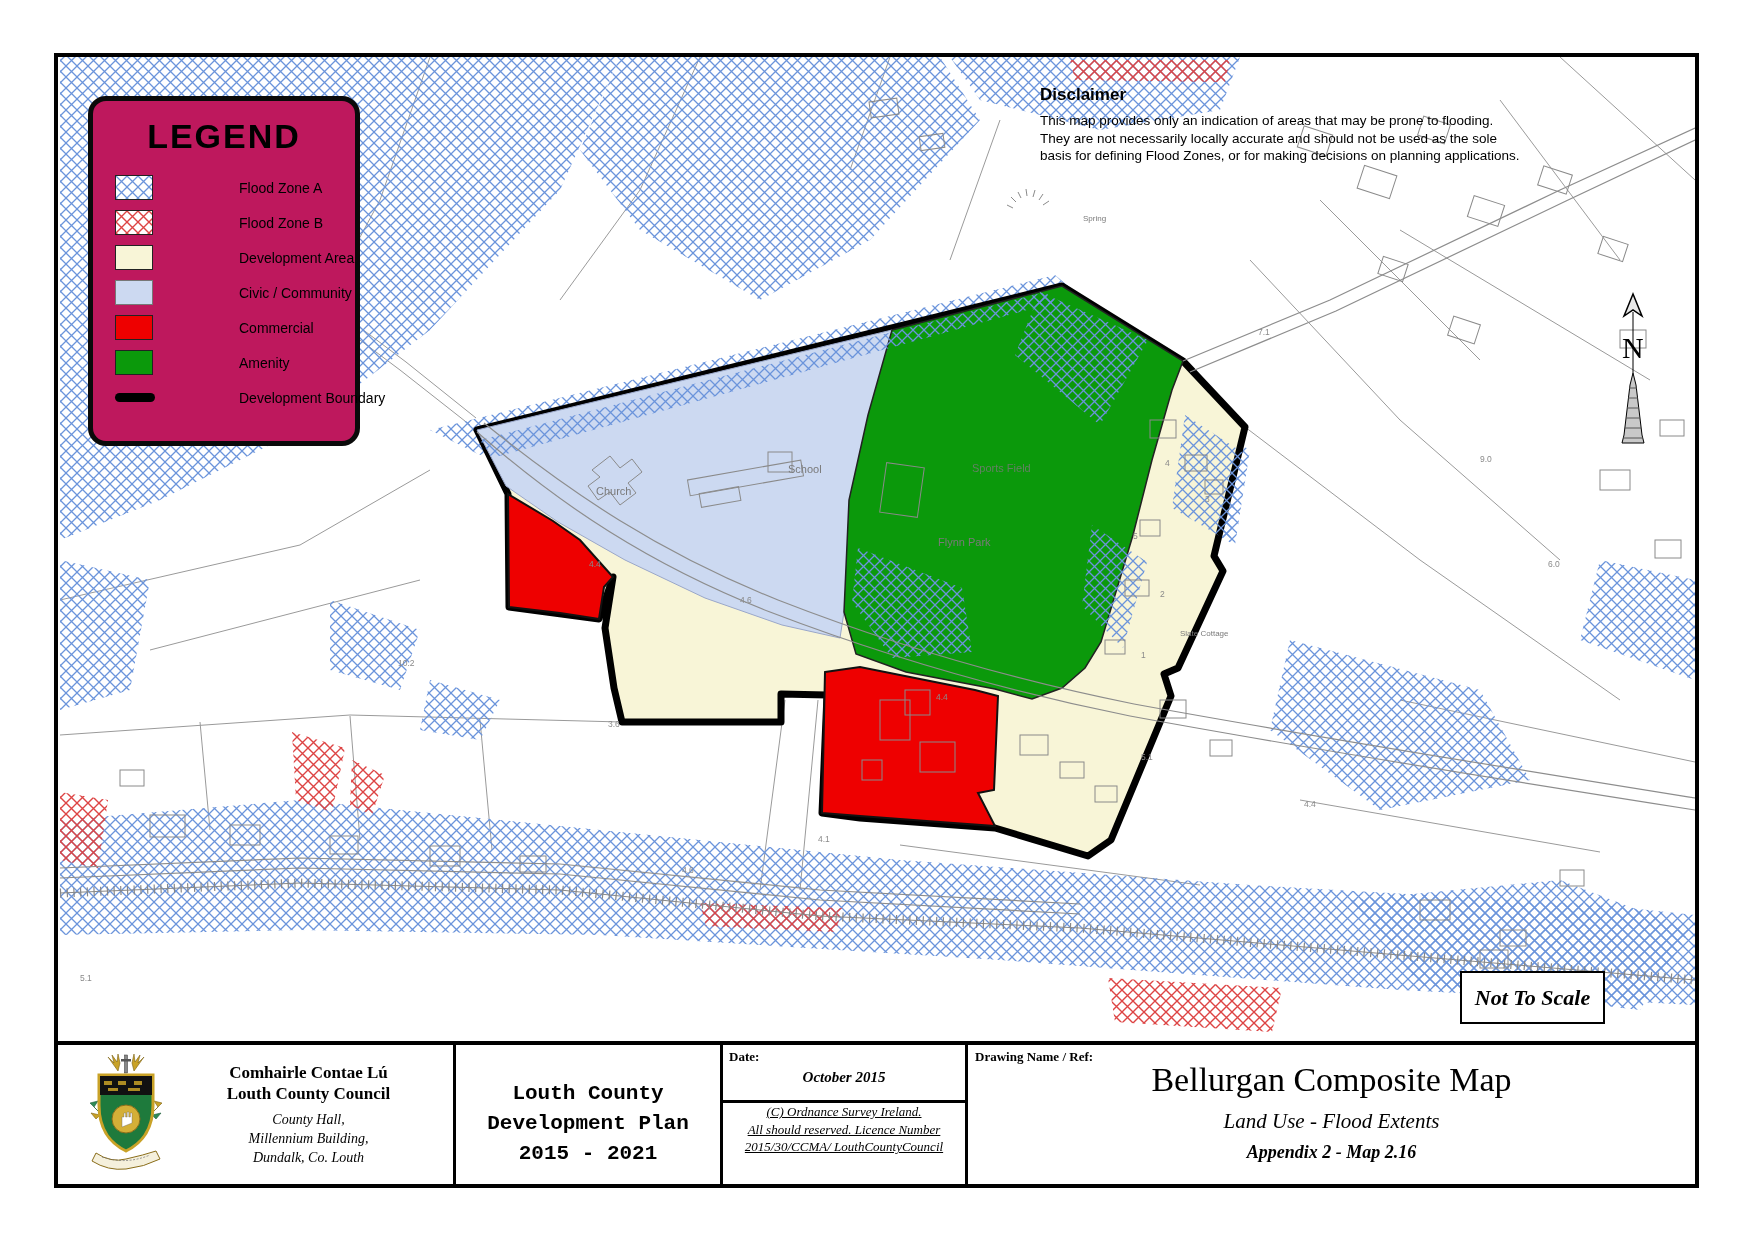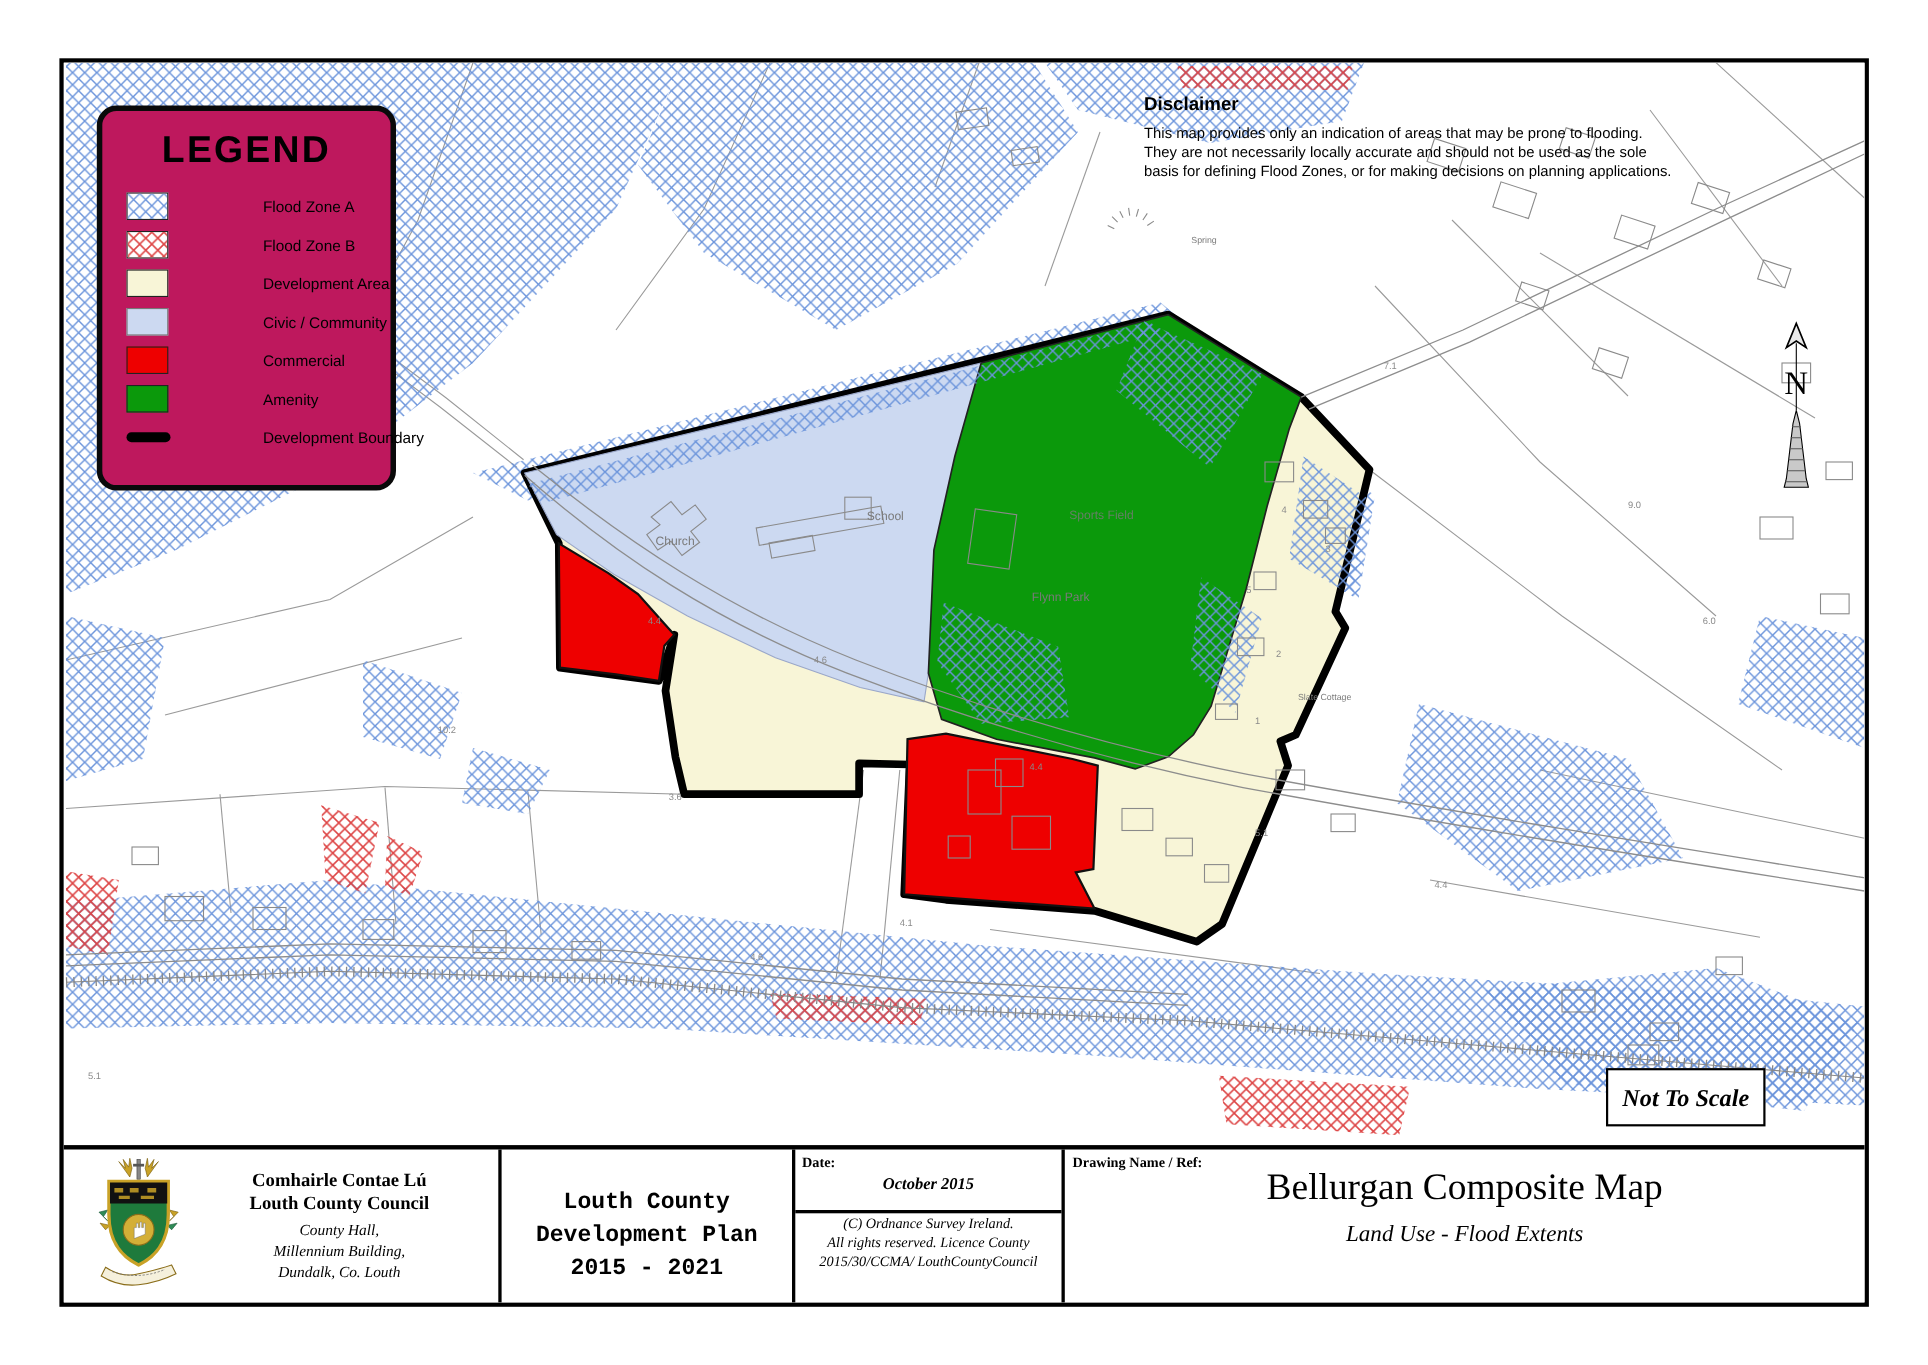--- a/index.html
+++ b/index.html
@@ -29,21 +29,21 @@
            border:2px solid #000;display:flex;align-items:center;justify-content:center;}
   .nts-box span{font-family:"Liberation Serif",serif;font-weight:bold;font-style:italic;font-size:22px;color:#000;}
 
   
   .titlebar{position:absolute;left:0;top:984px;width:1637px;height:139px;border-top:4px solid #000;
             display:flex;background:#fff;}
   .tb-col{box-sizing:border-box;height:100%;position:relative;}
   .tb-col + .tb-col{border-left:3px solid #000;}
   .col-council{width:395px;display:flex;align-items:center;}
   .col-plan{width:267px;display:flex;align-items:center;justify-content:center;}
-  .col-date{width:245px;display:flex;flex-direction:column;}
+  .col-date{width:245px;display:flex;flex-direction:column;text-decoration:underline;}
   .col-drawing{flex:1;}
   .crest-wrap{margin-left:30px;flex:0 0 auto;}
   .council-text{flex:1;text-align:center;font-family:"Liberation Serif",serif;}
   .council-irish,.council-english{font-size:17px;font-weight:bold;color:#000;line-height:21px;}
   .council-address{margin-top:6px;font-style:italic;font-size:14px;line-height:19px;color:#000;}
   .plan-text{text-align:center;font-family:Liberation Mono, monospace;font-weight:bold;font-size:21px;line-height:30px;color:#000;margin-top:19px;}
   .date-top{height:55px;position:relative;}
   .date-label{position:absolute;left:6px;top:4px;font-family:"Liberation Serif",serif;font-weight:bold;font-size:13px;}
   .date-value{position:absolute;left:0;right:0;top:24px;text-align:center;font-family:"Liberation Serif",serif;
               font-weight:bold;font-style:italic;font-size:15px;}
@@ -361,24 +361,25 @@
       </div>
     </div>
 
     <div class="tb-col col-date">
       <div class="date-top">
         <span class="date-label">Date:</span>
         <span class="date-value">October 2015</span>
       </div>
       <div class="date-bottom">
         <div class="osi-line">(C) Ordnance Survey Ireland.</div>
-        <div class="osi-line">All rights reserved. Licence County</div>
+        <div class="osi-line">All should reserved. Licence Number</div>
         <div class="osi-line">2015/30/CCMA/ LouthCountyCouncil</div>
       </div>
     </div>
 
     <div class="tb-col col-drawing">
       <span class="drawing-label">Drawing Name / Ref:</span>
       <div class="drawing-title">Bellurgan Composite Map</div>
       <div class="drawing-subtitle">Land Use - Flood Extents</div>
+      <div class="drawing-ref">Appendix 2 - Map 2.16</div>
     </div>
   </div>
 </div>
 
 </body></html>

